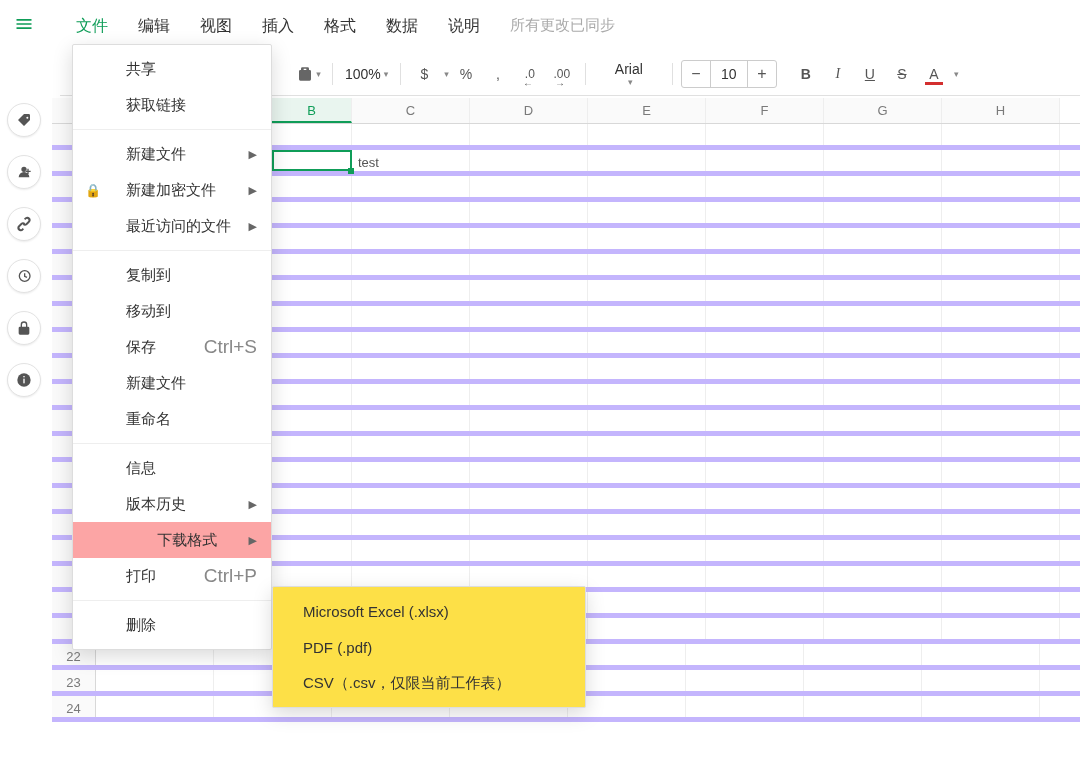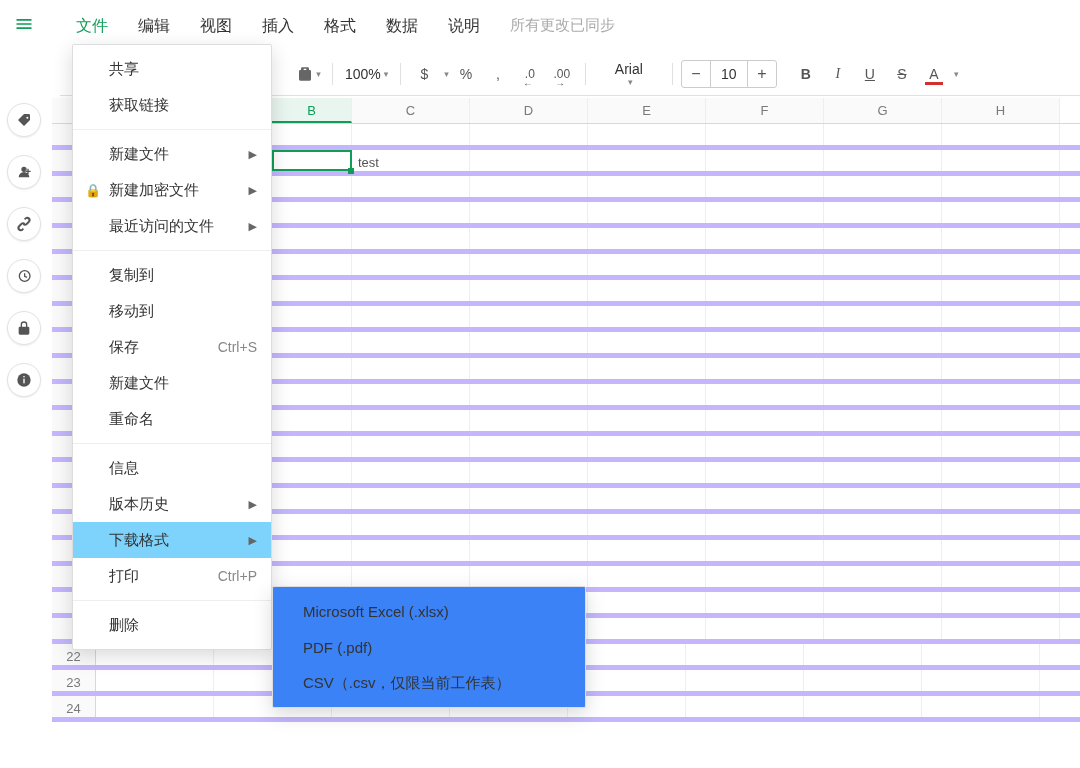--- a/index.html
+++ b/index.html
@@ -72,31 +72,31 @@
   .menu {
     position: absolute; left: 72px; top: 44px; width: 200px;
     background:#fff; border:1px solid #ddd; border-radius:2px;
     box-shadow: 0 6px 20px rgba(0,0,0,0.15);
     padding: 6px 0; z-index: 50;
   }
   .menu .mrow {
     height:36px; display:flex; align-items:center; padding:0 14px 0 36px;
     position:relative; font-size:15px; color:#333;
   }
-  .menu .mrow:hover, .menu .mrow.highlight { background:#7dd3fc; }
+  .menu .mrow:hover, .menu .mrow.highlight { background:#fca5a5;text-align:center; }
   .menu .mrow .arrow { font-size:11px; color:#666; }
-  .menu .mrow .sc { margin-left:auto; color:#888; font-size:14px; }
+  .menu .mrow .sc { margin-left:auto; color:#888; font-size:19px; }
   .menu .mrow .lock { position:absolute; left:12px; color:#999; font-size:13px; }
-  .menu .mrow .label { flex:1; }
+  .menu .mrow .label { flex:1;margin-left:17px; }
   .menu hr { border:none; border-top:1px solid #eee; margin:6px 0; }
 
   
   .submenu {
     position:absolute; left:272px; top:586px; width:314px;
-    background:#3b82f6; border:1px solid #ddd; border-radius:2px;
+    background:#fde047; border:1px solid #ddd; border-radius:2px;
     box-shadow: 0 6px 20px rgba(0,0,0,0.15);
     padding:6px 0; z-index:60;
   }
   .submenu .srow { height:36px; display:flex; align-items:center; padding:0 30px; font-size:15px; color:#333; }
 
   .spacer { flex:1; }
 </style>
 </head>
 <body>
 

